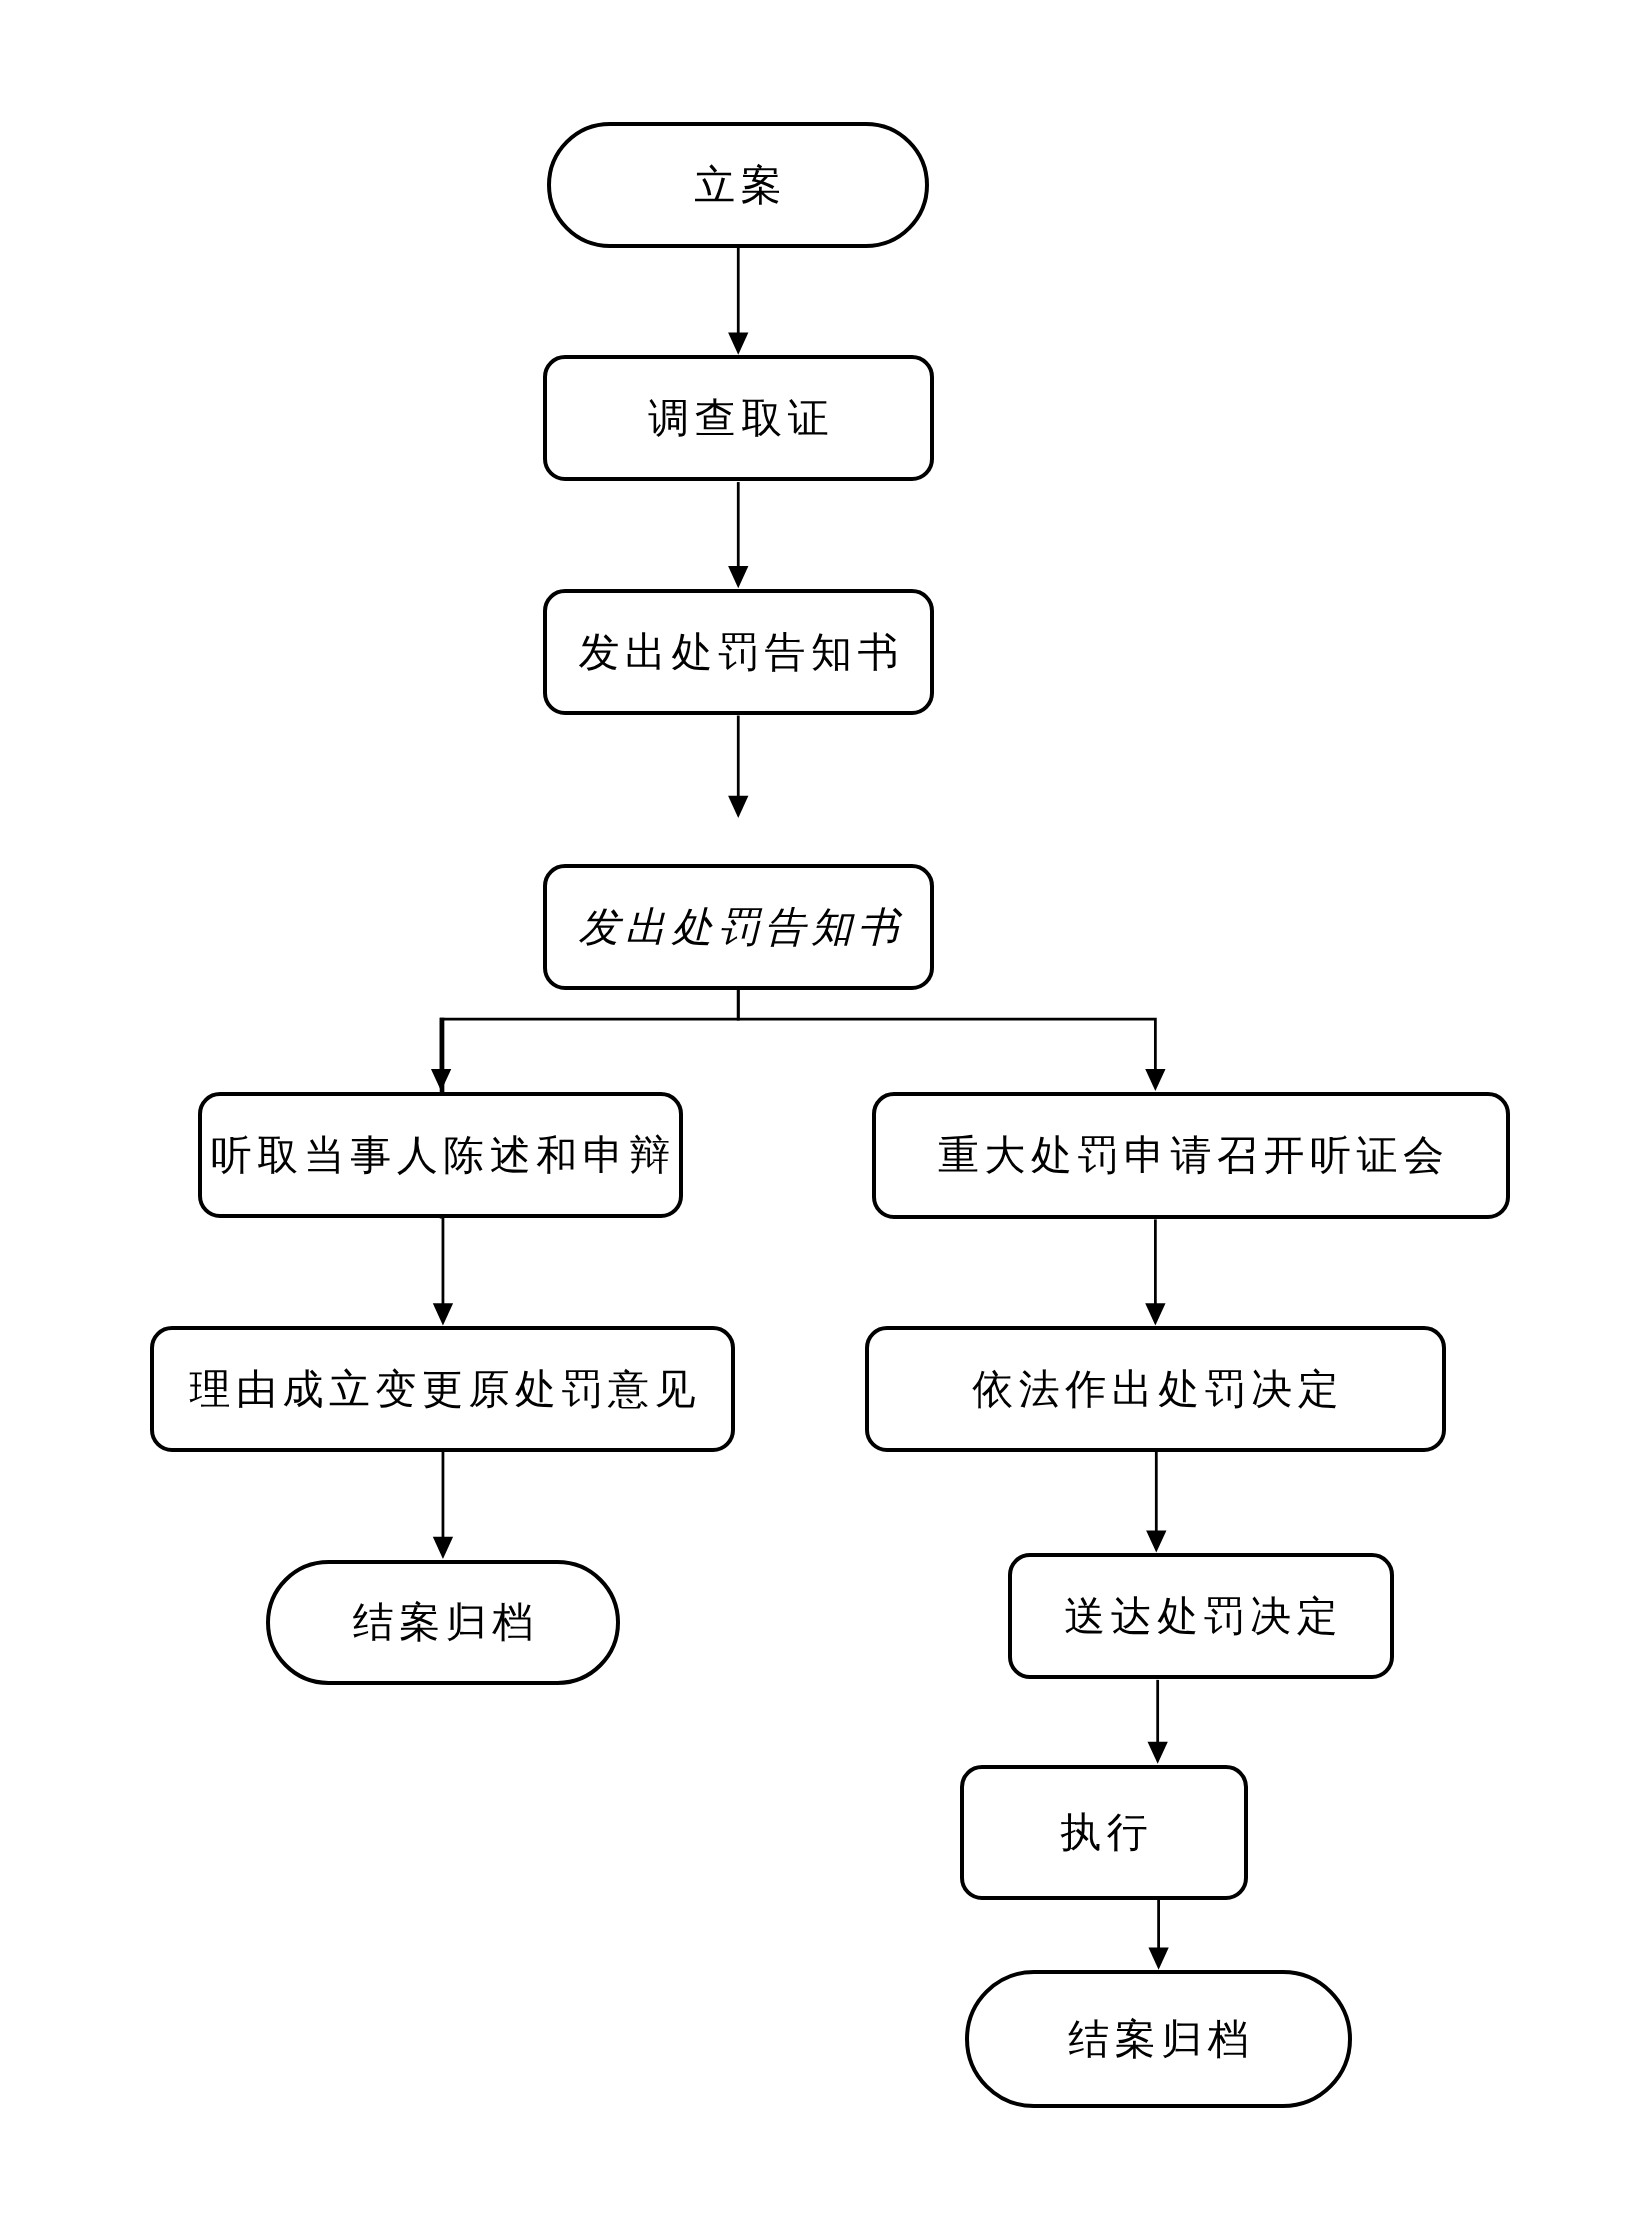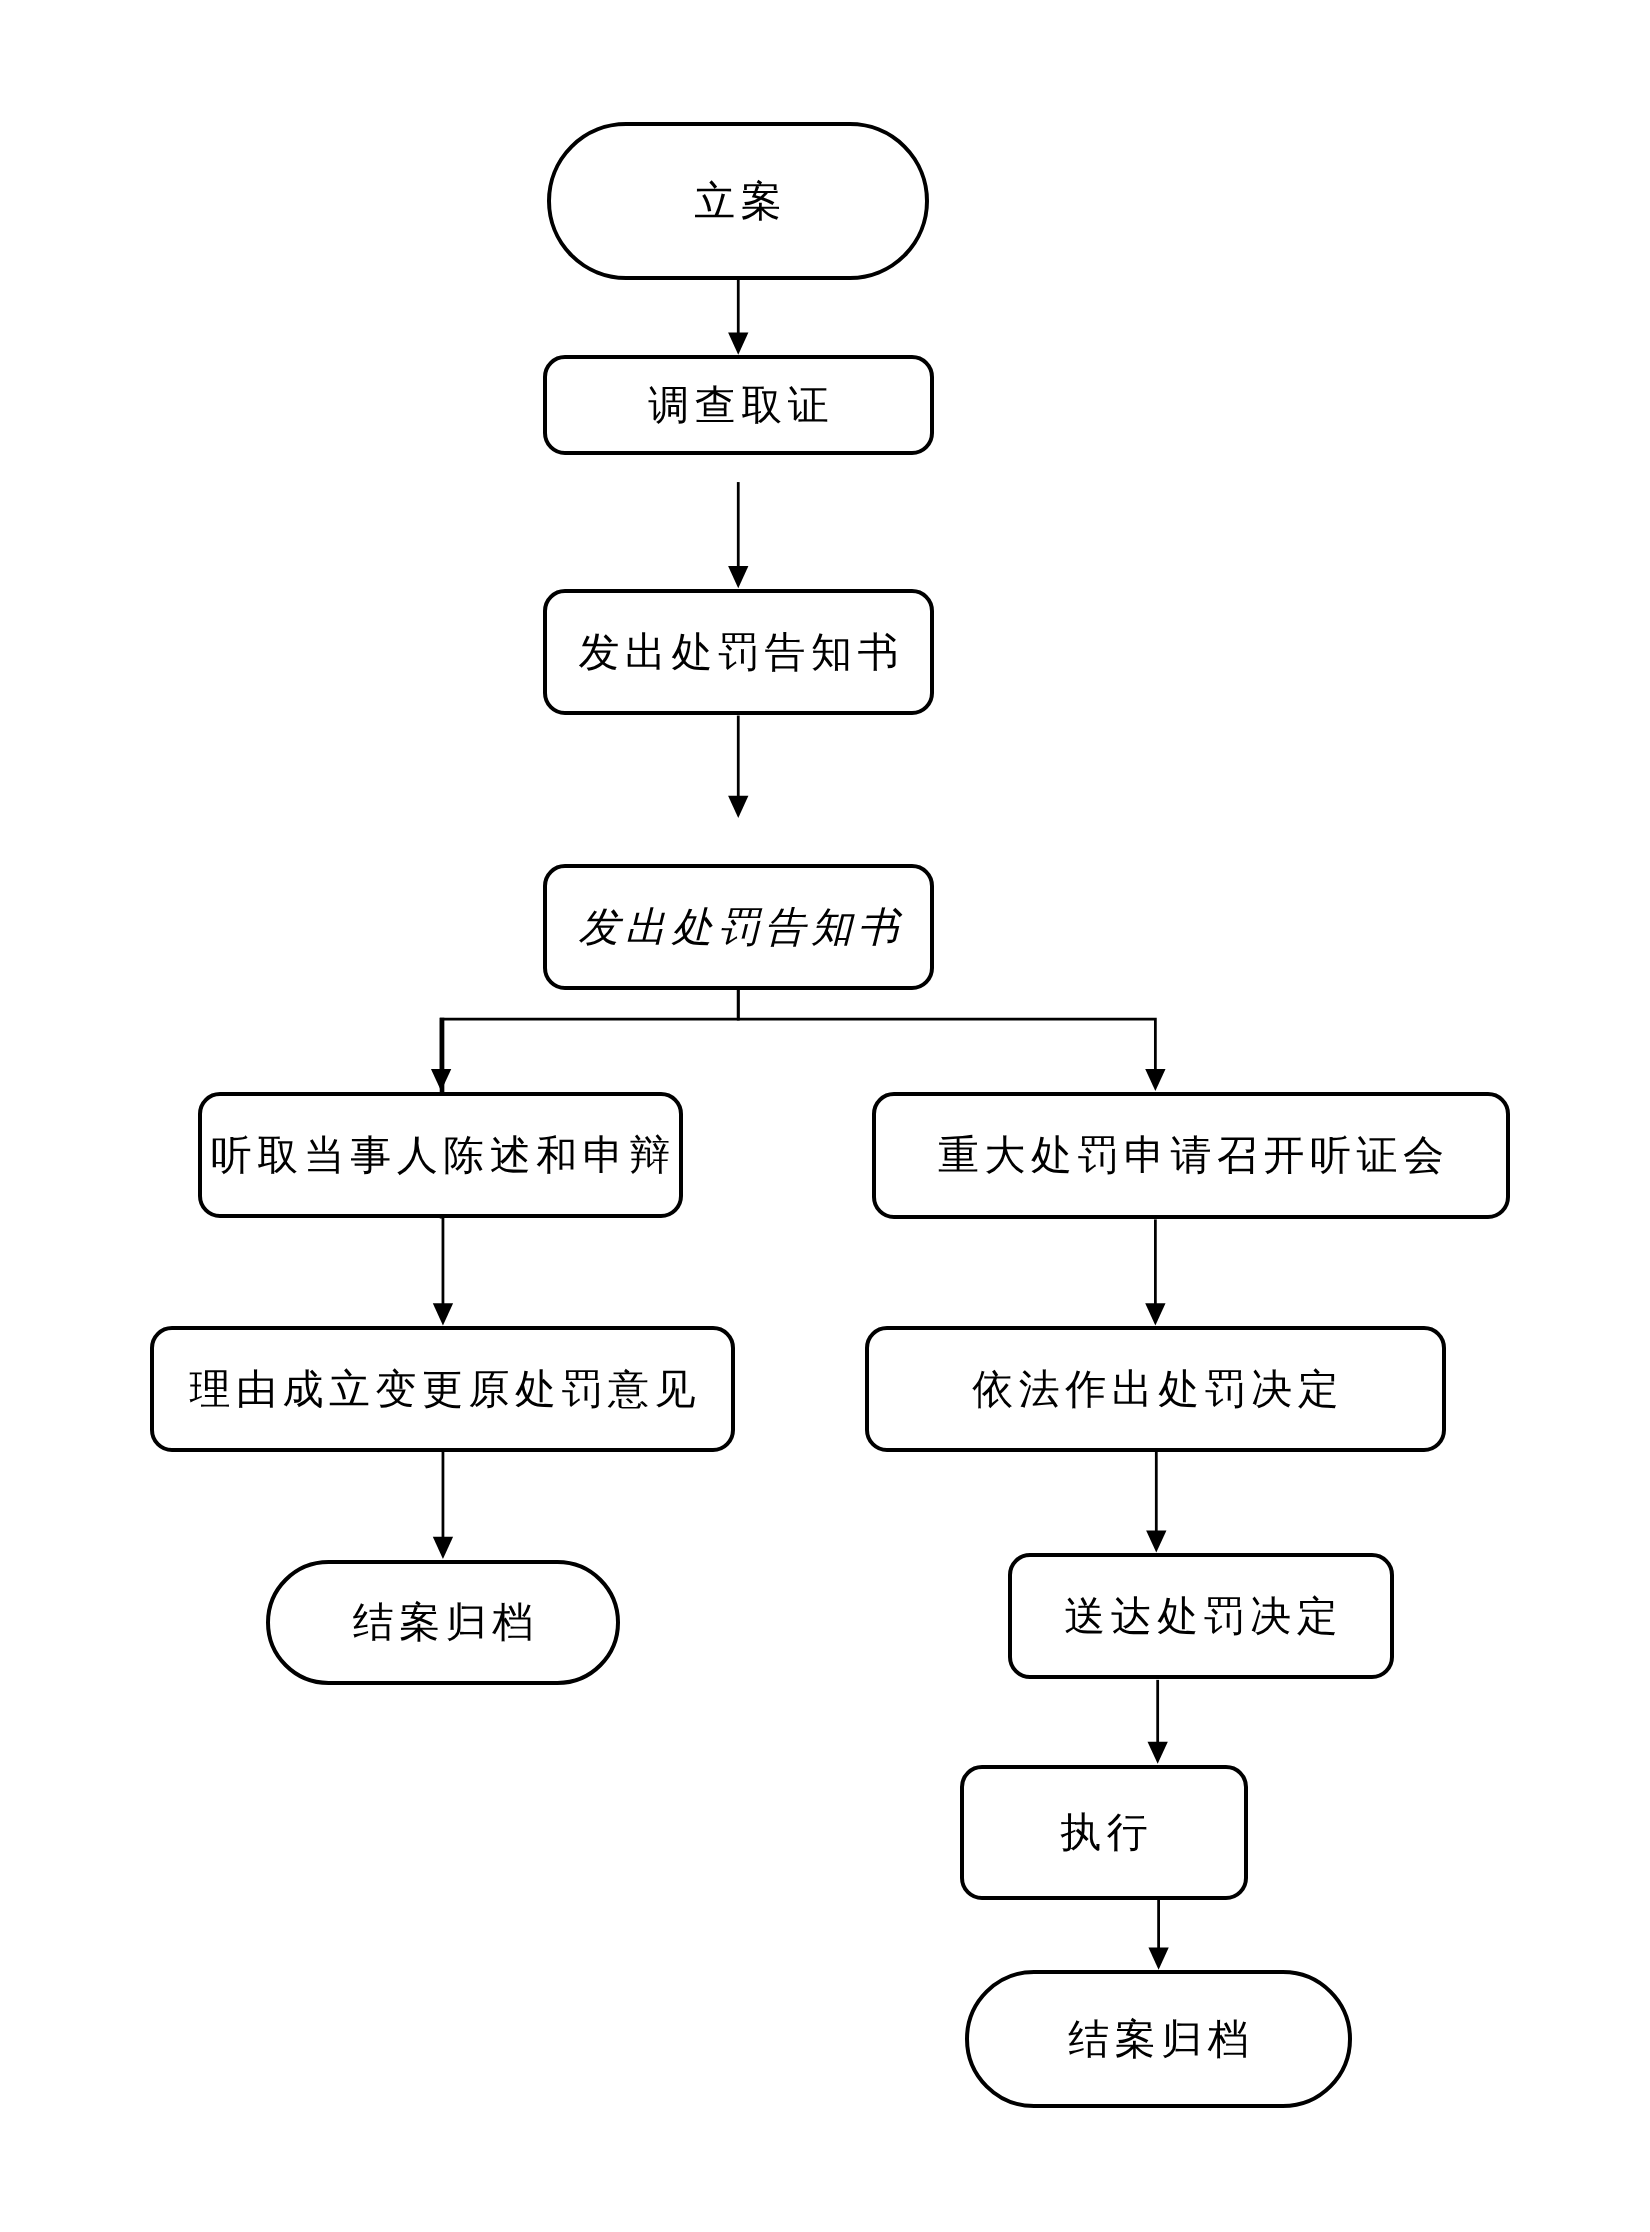--- a/index.html
+++ b/index.html
@@ -63,24 +63,24 @@
       <path d="M 1252 1321 V 1418" fill="none" stroke="#000000" stroke-width="3"></path>
       <polygon points="1241,1412 1263,1412 1252,1436" fill="#000000"></polygon>
       <path d="M 1253 1573 V 1664" fill="none" stroke="#000000" stroke-width="3"></path>
       <polygon points="1242,1658 1264,1658 1253,1682" fill="#000000"></polygon>
       <path d="M 1254.5 1820 V 1893" fill="none" stroke="#000000" stroke-width="3"></path>
       <polygon points="1243.5,1887 1265.5,1887 1254.5,1911" fill="#000000"></polygon>
       <path d="M 1255.5 2058 V 2116" fill="none" stroke="#000000" stroke-width="3"></path>
       <polygon points="1244.5,2110 1266.5,2110 1255.5,2134" fill="#000000"></polygon>
     </svg>
   <div id="nodes">
-      <div class="node stadium" style="left: 547px; top: 122px; width: 382px; height: 158px;">
+      <div class="node stadium" style="left: 547px; top: 122px; width: 382px; height: 126px;">
         <span>立案</span>
       </div>
-      <div class="node rect" style="left: 543px; top: 355px; width: 391px; height: 100px;">
+      <div class="node rect" style="left: 543px; top: 355px; width: 391px; height: 126px;">
         <span>调查取证</span>
       </div>
       <div class="node rect" style="left: 543px; top: 589px; width: 391px; height: 126px;">
         <span>发出处罚告知书</span>
       </div>
       <div class="node rect" style="left: 543px; top: 864px; width: 391px; height: 126px; font-style: italic;">
         <span>发出处罚告知书</span>
       </div>
       <div class="node rect" style="left: 198px; top: 1092px; width: 485px; height: 126px; align-items: center;">
         <span>听取当事人陈述和申辩</span>

